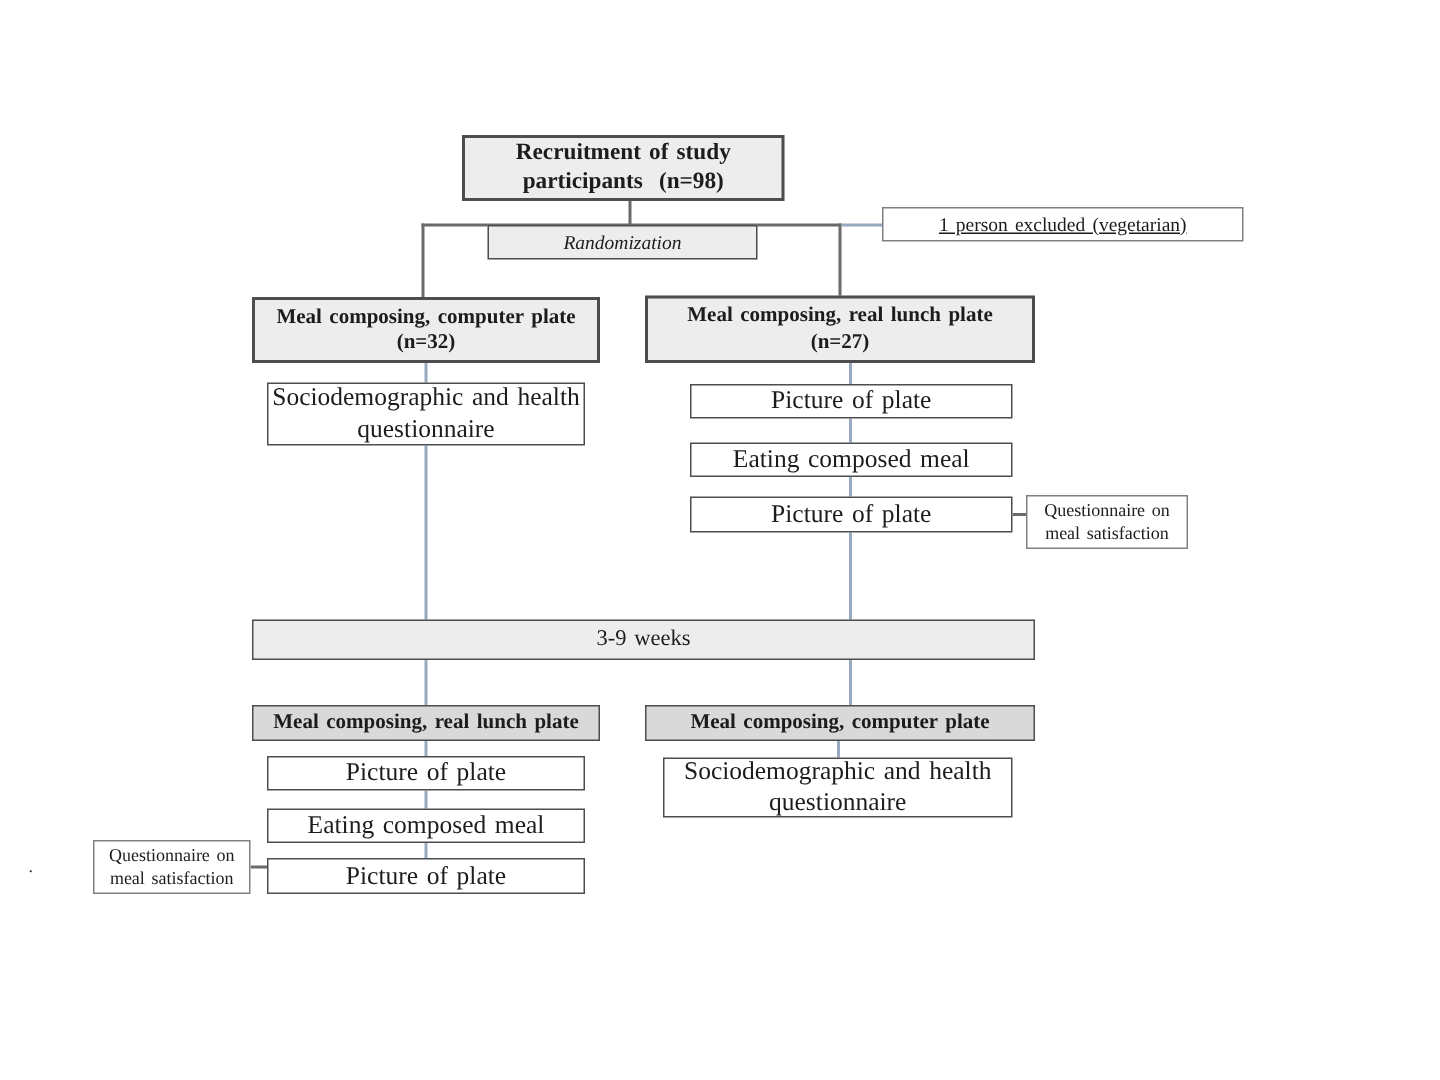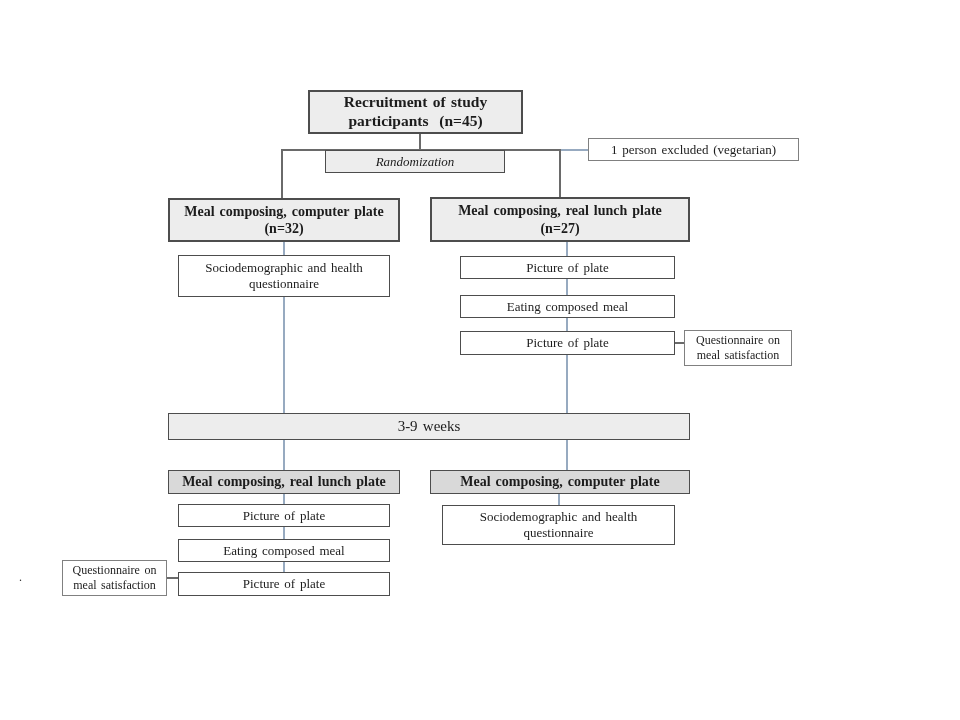--- a/index.html
+++ b/index.html
@@ -4,21 +4,21 @@
 <style>
   html,body { margin:0; padding:0; background:#ffffff; }
   #canvas {
     position:relative; width:960px; height:720px; background:#ffffff;
     font-family:"Liberation Serif", serif; color:#1c1c1c; overflow:hidden;
   }
   .box {
     position:absolute; box-sizing:border-box;
     display:flex; flex-direction:column; align-items:center; justify-content:center;
     text-align:center; background:#ffffff; border:1px solid #4d4d4d;
-    font-size:13px; line-height:1.22; word-spacing:1.5px;
+    font-size:17px; line-height:1.22; word-spacing:1.5px;
   }
   .fill-light { background:#ededed; }
   .fill-mid   { background:#d9d9d9; }
   .bold       { font-weight:bold; }
   .thick      { border-width:2px; }
   .gray-border{ border:1px solid #808080; }
   .pre        { white-space:pre-wrap; }
   .vline, .hline { position:absolute; }
   .c-dark { background:#6a6a6a; }
   .c-blue { background:#97aac0; }
@@ -52,28 +52,28 @@
 
   <div class="vline vthin c-blue" style="left:283px; top:494px; height:11px;"></div>
   <div class="vline vthin c-blue" style="left:283px; top:527px; height:13px;"></div>
   <div class="vline vthin c-blue" style="left:283px; top:562px; height:11px;"></div>
   <div class="hline c-dark" style="left:167px; top:577px; width:12px; height:1.5px;"></div>
 
   <div class="vline vthin c-blue" style="left:558px; top:494px; height:12px;"></div>
 
   <div class="box fill-light bold thick" style="left:308px; top:90px; width:215px; height:44px; font-size:15.5px;">
     <div>Recruitment of study</div>
-    <div class="pre">participants  (n=45)</div>
+    <div class="pre">participants  (n=98)</div>
   </div>
 
   <div class="box fill-light" style="left:325px; top:150px; width:180px; height:23px; font-size:13px;font-style:italic;">
     <div>Randomization</div>
   </div>
 
-  <div class="box gray-border" style="left:588px; top:138px; width:211px; height:23px; font-size:13px;">
+  <div class="box gray-border" style="left:588px; top:138px; width:241px; height:23px; font-size:13px;text-decoration:underline;">
     <div>1 person excluded (vegetarian)</div>
   </div>
 
   <div class="box fill-light bold thick" style="left:168px; top:198px; width:232px; height:44px; font-size:14px;">
     <div>Meal composing, computer plate</div>
     <div>(n=32)</div>
   </div>
   <div class="box fill-light bold thick" style="left:430px; top:197px; width:260px; height:45px; font-size:14px;">
     <div>Meal composing, real lunch plate</div>
     <div>(n=27)</div>

